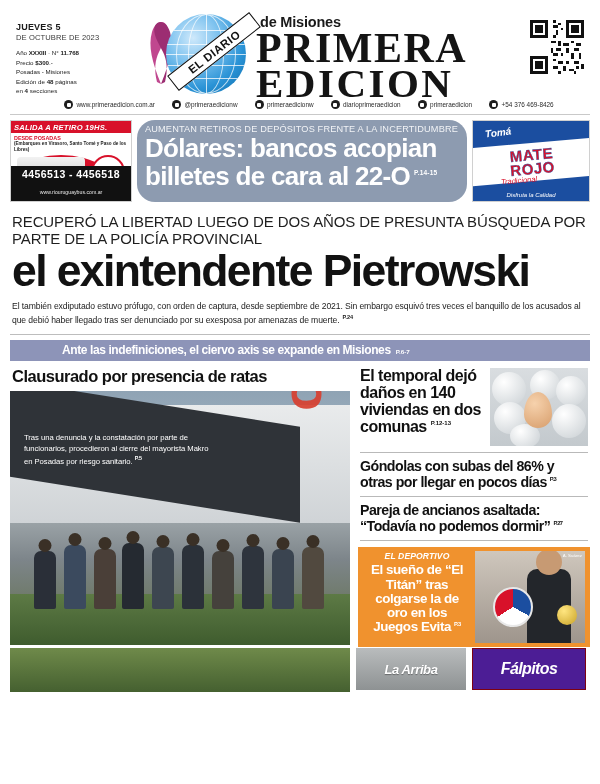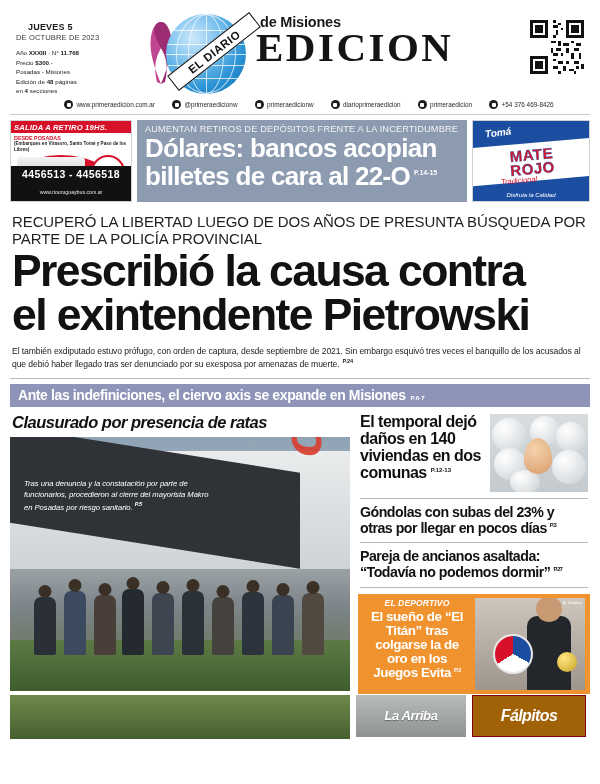--- a/index.html
+++ b/index.html
@@ -8,21 +8,21 @@
     background: #ffffff;
     font-family: "Liberation Sans", sans-serif;
     color: #111;
     overflow: hidden;
   }
   .page { width: 600px; height: 784px; position: relative; padding: 0 10px; }
 
   
   .masthead { display: flex; align-items: flex-start; height: 96px; padding-top: 14px; }
   .md-left { width: 118px; padding-left: 6px; padding-top: 8px; }
-  .md-day { font-size: 9px; font-weight: bold; letter-spacing: .2px; color: #1a1a1a; margin-left: 12px; }
+  .md-day { font-size: 9px; font-weight: bold; letter-spacing: .2px; color: #1a1a1a; }
   .md-date { font-size: 7.6px; color: #3a3a3a; letter-spacing: .1px; margin-top: 1px; }
   .md-lines { margin-top: 6px; }
   .md-line { font-size: 6.2px; color: #222; line-height: 1.55; }
   .md-line b { font-weight: bold; }
 
   .md-logo { flex: 1; position: relative; height: 84px; display: flex; align-items: flex-start; }
   .ribbon { position: absolute; left: 18px; top: 2px; width: 30px; height: 70px; }
   .globe-wrap { position: absolute; left: 38px; top: 0px; width: 86px; height: 82px; }
   .globe {
     width: 80px; height: 80px; border-radius: 50%;
@@ -63,47 +63,47 @@
   .bus-sub2 { color: #222; font-size: 4.6px; font-weight: bold; padding: 0 3px; line-height: 1.35; }
   .bus-swoosh { position: absolute; left: -10px; top: 34px; width: 120px; height: 40px; background: #d8112a; border-radius: 50% 50% 0 0 / 100% 100% 0 0; }
   .bus-body { position: absolute; left: 6px; top: 36px; width: 68px; height: 24px; background: linear-gradient(#f2f2f2,#c9c9c9); border-radius: 4px; }
   .rio-badge { position: absolute; right: 6px; top: 34px; width: 34px; height: 34px; border-radius: 50%; background: #fff; border: 2px solid #d8112a; display: flex; flex-direction: column; align-items: center; justify-content: center; }
   .rio-badge b { color: #d8112a; font-size: 9px; line-height: 1; }
   .rio-badge i { color: #888; font-size: 3.6px; font-style: normal; }
   .bus-phone { position: absolute; left: 0; bottom: 0; width: 100%; background: #111; color: #fff; text-align: center; padding: 2px 0 3px; }
   .bus-phone b { font-size: 10.5px; letter-spacing: .4px; display: block; }
   .bus-phone i { font-size: 5.2px; font-style: normal; color: #e8e8e8; }
 
-  .ad-main { flex: 1; background: #8d9bb0; color: #fff; padding: 4px 8px 2px; position: relative; }
+  .ad-main { flex: 1; background: #8d9bb0; color: #fff; padding: 4px 8px 2px; position: relative; border-radius: 18px; }
   .am-kicker { font-size: 9.2px; letter-spacing: .15px; color: #f1f3f6; font-weight: normal; }
   .am-h { font-size: 26px; font-weight: bold; line-height: 1.04; letter-spacing: -.7px; margin-top: 1px; }
   .am-page { font-size: 6.5px; font-weight: bold; vertical-align: super; margin-left: 4px; letter-spacing: .2px; }
 
   .ad-mate { width: 118px; border: 1px solid #d0d0d0; background: #1b4ea0; position: relative; overflow: hidden; }
   .mate-toma { position: absolute; left: 12px; top: 6px; color: #fff; font-size: 10px; font-style: italic; font-weight: bold; transform: rotate(-7deg); }
   .mate-band { position: absolute; left: -6px; top: 22px; width: 130px; height: 38px; background: #fff; transform: rotate(-5deg); display: flex; flex-direction: column; align-items: center; justify-content: center; }
   .mate-band b { color: #d8112a; font-size: 15px; font-weight: bold; line-height: .95; letter-spacing: .5px; -webkit-text-stroke: .4px #1b4ea0; }
   .mate-trad { position: absolute; left: 28px; top: 55px; color: #d8112a; font-size: 7.5px; font-style: italic; transform: rotate(-5deg); }
   .mate-foot { position: absolute; left: 0; bottom: 3px; width: 100%; text-align: center; color: #fff; font-size: 6px; font-style: italic; }
 
   
   .lead-kicker { font-size: 15px; color: #1f1f1f; letter-spacing: -.1px; padding: 2px 2px 1px; }
   .lead-h { font-size: 44.5px; font-weight: bold; line-height: .95; letter-spacing: -1.6px; padding: 2px 2px 0; color: #121212; }
   .lead-deck { font-size: 8.6px; line-height: 1.5; color: #1b1b1b; padding: 8px 2px 6px; letter-spacing: -.1px; }
   .lead-deck .pg { font-size: 5.6px; font-weight: bold; vertical-align: super; margin-left: 3px; }
   .rule-mid { height: 1px; background: #bdbdbd; margin: 1px 0 5px; }
 
   
   .banner { background: #8d94b8; color: #fff; padding: 3px 8px 4px; display: flex; align-items: baseline; margin-bottom: 6px; }
-  .banner .bt { font-size: 14px; font-weight: bold; letter-spacing: -.4px; }
+  .banner .bt { font-size: 12px; font-weight: bold; letter-spacing: -.4px; margin-left: 44px; }
   .banner .bp { font-size: 6.2px; font-weight: bold; margin-left: 5px; }
 
   
   .cols { display: flex; gap: 8px; }
-  .col-l { width: 340px; font-style: italic; }
+  .col-l { width: 340px; }
   .col-r { width: 232px; }
 
   .l-head { font-size: 16.5px; font-weight: bold; letter-spacing: -.5px; padding: 0 2px 5px; }
   .photo-makro { position: relative; width: 340px; height: 254px; overflow: hidden; background: #6d7a86; }
   .mk-sky { position: absolute; inset: 0 0 52% 0; background: linear-gradient(#8fa3b4, #b9c6d1); }
   .mk-building { position: absolute; left: 0; top: 14px; width: 100%; height: 120px; background: linear-gradient(#e9ebec,#cfd3d6); }
   .mk-roofline { position: absolute; left: -10px; top: 12px; width: 300px; height: 96px; background: #2f3338; transform: skewY(9deg); }
   .mk-word { position: absolute; right: 6px; top: 18px; font-size: 56px; font-weight: bold; color: #d84030; transform: rotate(90deg); transform-origin: right top; letter-spacing: -2px; opacity: .92; }
   .mk-ground { position: absolute; left: 0; bottom: 0; width: 100%; height: 48%; background: linear-gradient(#9aa2a6 0%, #7d858a 30%, #6f7a6a 62%, #5d7a4a 100%); }
   .mk-grass { position: absolute; left: 0; bottom: 0; width: 100%; height: 20%; background: linear-gradient(#5d7a45,#3f5c2e); }
@@ -133,21 +133,21 @@
   .dp-boy::before { content:""; position:absolute; left:50%; top:-20px; transform:translateX(-50%); width:26px; height:26px; border-radius:50%; background:#c79a73; }
   .dp-medal { position: absolute; left: 18px; bottom: 16px; width: 40px; height: 40px; border-radius: 50%; background: conic-gradient(#1b4ea0 0 33%, #ffffff 0 66%, #d8112a 0 100%); border: 2px solid #e8e8e8; }
   .dp-gold { position: absolute; right: 8px; bottom: 18px; width: 20px; height: 20px; border-radius: 50%; background: radial-gradient(circle at 35% 30%, #ffe680, #c9a227); }
   .dp-credit { position: absolute; right: 3px; top: 2px; color: #fff; font-size: 4.4px; }
 
   
   .bottom { display: flex; gap: 6px; margin-top: 1px; align-items: flex-start; }
   .bl { width: 340px; height: 44px; background: linear-gradient(#6f8a4a,#456030); }
   .b-arriba { width: 110px; height: 42px; background: linear-gradient(#b9bcbd,#8e9293); display:flex; align-items:center; justify-content:center; position: relative; }
   .b-arriba span { color: #fff; font-size: 13px; font-style: italic; font-weight: bold; letter-spacing: -.4px; text-shadow: 0 1px 1px rgba(0,0,0,.35); }
-  .b-falpitos { width: 114px; height: 42px; background: #a16207; display:flex; align-items:center; justify-content:center; border: 1px solid #7d0112; }
+  .b-falpitos { width: 114px; height: 42px; background: #4c1d95; display:flex; align-items:center; justify-content:center; border: 1px solid #7d0112; }
   .b-falpitos span { color: #fff; font-size: 16px; font-style: italic; font-weight: bold; letter-spacing: -.6px; }
 </style>
 </head>
 <body>
 
 <div class="page">
 
   <div class="masthead">
     <div class="md-left">
       <div class="md-day">JUEVES 5</div>
@@ -186,20 +186,21 @@
           <div class="par" style="top:64%"></div>
           <div class="par" style="top:80%"></div>
         </div>
         <div class="diario-band">
           <span>EL DIARIO</span>
         </div>
       </div>
 
       <div class="title-block">
         <div class="t-de">de Misiones</div>
+        <div class="t-primera">PRIMERA</div>
         <div class="t-edicion">EDICION</div>
       </div>
     </div>
 
     <svg class="qr" viewBox="0 0 21 21" shape-rendering="crispEdges">
       <rect width="21" height="21" fill="#fff"></rect>
       <g fill="#111">
         <rect x="0" y="0" width="7" height="7"></rect>
           <rect x="1" y="1" width="5" height="5" fill="#fff"></rect>
           <rect x="2" y="2" width="3" height="3"></rect>
@@ -303,21 +304,20 @@
         <b>MATE</b>
         <b>ROJO</b>
       </div>
       <div class="mate-trad">Tradicional</div>
       <div class="mate-foot">Disfruta la Calidad</div>
     </div>
   </div>
 
   <div>
     <div class="lead-kicker">RECUPERÓ LA LIBERTAD LUEGO DE DOS AÑOS DE PRESUNTA BÚSQUEDA POR PARTE DE LA POLICÍA PROVINCIAL</div>
-    <div class="lead-h">Prescribió la causa contra</div>
     <div class="lead-h">el exintendente Pietrowski</div>
     <div class="lead-deck">
       <span>El también exdiputado estuvo prófugo, con orden de captura, desde septiembre de 2021. Sin embargo esquivó tres veces el banquillo de los acusados al que debió haber llegado tras ser denunciado por su exesposa por amenazas de muerte.</span><span class="pg">P.24</span>
     </div>
   </div>
   <div class="rule-mid"></div>
 
   <div class="banner">
     <span class="bt">Ante las indefiniciones, el ciervo axis se expande en Misiones</span>
     <span class="bp">P.6-7</span>
@@ -364,21 +364,21 @@
           <div class="hs" style="left:66px;top:8px;width:30px;height:30px"></div>
           <div class="hs" style="left:4px;top:34px;width:32px;height:32px"></div>
           <div class="hs" style="left:62px;top:36px;width:34px;height:34px"></div>
           <div class="hs" style="left:20px;top:56px;width:30px;height:24px"></div>
           <div class="egg"></div>
         </div>
       </div>
       <div class="r-rule"></div>
 
       <div class="r-h2">
-        <span>Góndolas con subas del 23% y otras por llegar en pocos días</span><span class="pg">P.3</span>
+        <span>Góndolas con subas del 86% y otras por llegar en pocos días</span><span class="pg">P.3</span>
       </div>
       <div class="r-rule"></div>
 
       <div class="r-h2">
         <span>Pareja de ancianos asaltada: “Todavía no podemos dormir”</span><span class="pg">P.27</span>
       </div>
       <div class="r-rule"></div>
 
       <div class="dep">
         <div class="dep-l">

